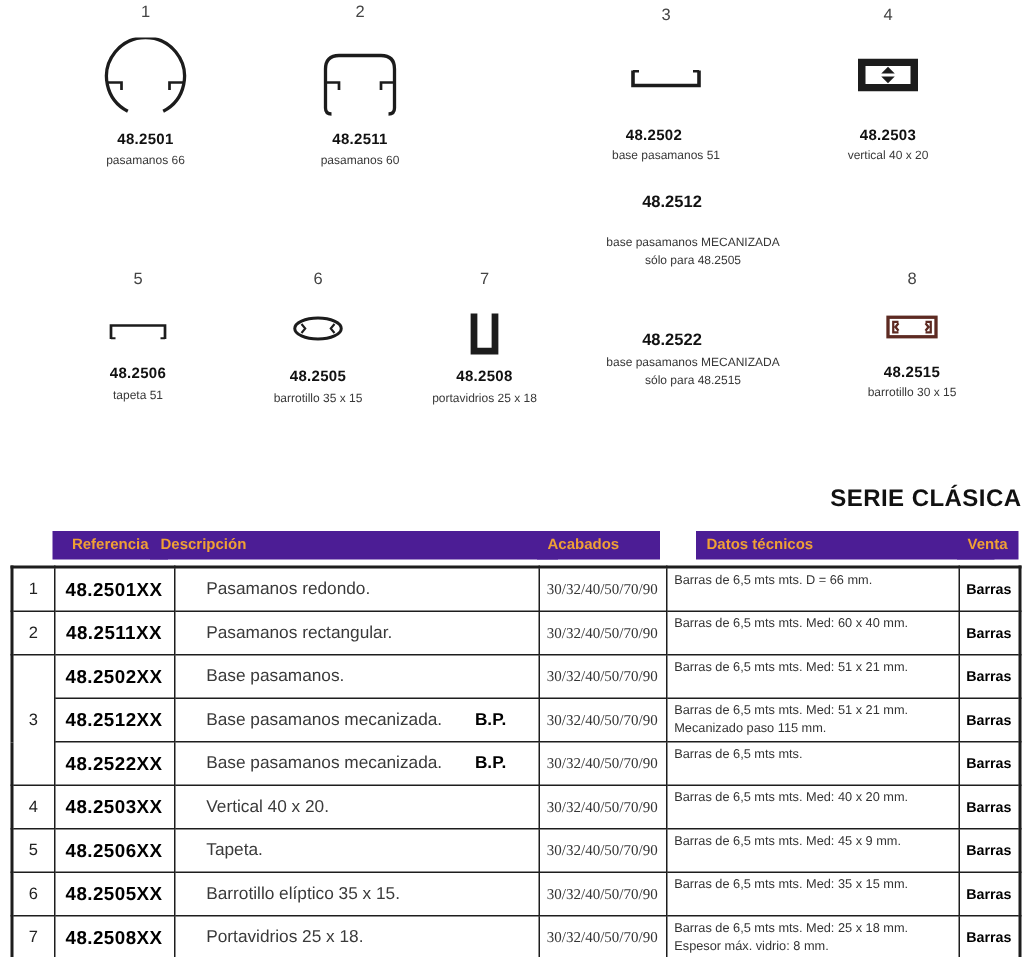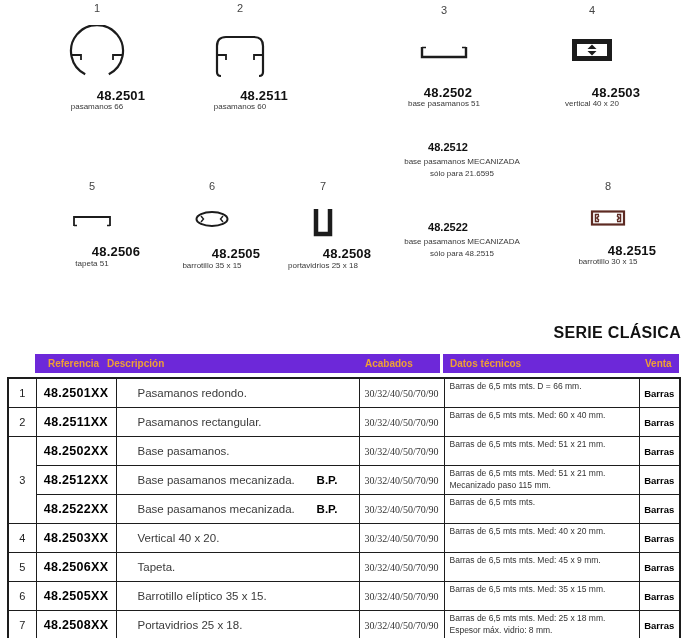--- a/index.html
+++ b/index.html
@@ -3,30 +3,30 @@
 <meta charset="utf-8">
 <style>
   html,body{margin:0;padding:0;background:#fff;}
   .page{
     position:relative;width:685px;height:638px;background:#ffffff;
     font-family:"Liberation Sans", sans-serif;overflow:hidden;
   }
   
   .diag-el{position:absolute;transform:translateX(-50%);text-align:center;white-space:nowrap;}
   .d-num{font-size:11px;color:#444;}
-  .d-code{font-size:13px;font-weight:bold;color:#111;letter-spacing:.2px;margin-left:24px;}
+  .d-code{font-size:10px;font-weight:bold;color:#111;letter-spacing:.2px;}
   .d-label{font-size:8px;color:#383838;}
   .note-code{font-size:11px;font-weight:bold;color:#111;}
   .note-line{font-size:8px;color:#383838;padding-left:28px;}
   .shape{display:block;}
   
   .section-title{position:absolute;right:4px;top:324px;font-size:16px;font-weight:bold;color:#111;letter-spacing:.3px;}
   
   .hcell{
-    position:absolute;top:354px;height:19px;background:#6d28d9;color:#efa035;
+    position:absolute;top:354px;height:19px;background:#4c1d95;color:#efa035;
     font-size:10px;font-weight:bold;line-height:19px;padding-left:7px;box-sizing:border-box;
   }
   .hcell.center{padding-left:0;text-align:center;}
   
   .ctable{
     position:absolute;left:7px;top:377px;width:672px;border-collapse:collapse;table-layout:fixed;
     border:2px solid #1d1d1d;
   }
   .ctable td{border:1.5px solid #1d1d1d;height:24px;overflow:hidden;}
   .c-num{text-align:center;font-size:11px;color:#222;}
@@ -71,30 +71,30 @@
   <div class="diag-el" style="left:592px;top:39px">
     <svg class="shape" width="40" height="22" viewBox="0 0 40 22">
       <rect x="2.5" y="2.5" width="35" height="17" fill="none" stroke="#1c1c1c" stroke-width="5"></rect>
       <polygon points="20,5.5 15.5,10 24.5,10" fill="#1c1c1c"></polygon>
       <polygon points="15.5,12 24.5,12 20,16.5" fill="#1c1c1c"></polygon>
     </svg>
   </div>
 
   <div class="diag-el d-code" style="left:97px;top:88px">48.2501</div>
   <div class="diag-el d-code" style="left:240px;top:88px">48.2511</div>
-  <div class="diag-el d-code" style="left:424px;top:85px">48.2502</div>
+  <div class="diag-el d-code" style="left:436px;top:85px">48.2502</div>
   <div class="diag-el d-code" style="left:592px;top:85px">48.2503</div>
   <div class="diag-el d-label" style="left:97px;top:102px">pasamanos 66</div>
   <div class="diag-el d-label" style="left:240px;top:102px">pasamanos 60</div>
   <div class="diag-el d-label" style="left:444px;top:99px">base pasamanos 51</div>
   <div class="diag-el d-label" style="left:592px;top:99px">vertical 40 x 20</div>
 
-  <div class="diag-el note-code" style="left:448px;top:141px">48.2512</div>
+  <div class="diag-el note-code" style="left:448px;top:129px">48.2512</div>
   <div class="diag-el note-line" style="left:448px;top:157px">base pasamanos MECANIZADA</div>
-  <div class="diag-el note-line" style="left:448px;top:169px">sólo para 21.6595</div>
+  <div class="diag-el note-line" style="left:448px;top:169px">sólo para 48.2505</div>
 
   <div class="diag-el d-num" style="left:92px;top:180px">5</div>
   <div class="diag-el d-num" style="left:212px;top:180px">6</div>
   <div class="diag-el d-num" style="left:323px;top:180px">7</div>
   <div class="diag-el d-num" style="left:608px;top:180px">8</div>
 
   <div class="diag-el" style="left:92px;top:212px">
     <svg class="shape" width="44" height="16" viewBox="0 0 44 16">
       <path d="M4 14 L4 5 L40 5 L40 14" fill="none" stroke="#1c1c1c" stroke-width="1.8"></path>
       <path d="M4 13.5 L7 13.5 M40 13.5 L37 13.5" fill="none" stroke="#1c1c1c" stroke-width="1.4"></path>
@@ -131,21 +131,21 @@
 
   <div class="diag-el note-code" style="left:448px;top:221px">48.2522</div>
   <div class="diag-el note-line" style="left:448px;top:237px">base pasamanos MECANIZADA</div>
   <div class="diag-el note-line" style="left:448px;top:249px">sólo para 48.2515</div>
 
   <div class="section-title">SERIE CLÁSICA</div>
 
   <div class="hcell center" style="left:35px;width:77px">Referencia</div>
   <div class="hcell" style="left:100px;width:272px">Descripción</div>
   <div class="hcell" style="left:358px;width:82px">Acabados</div>
-  <div class="hcell" style="left:443px;width:199px">Datos técnicos</div>
+  <div class="hcell" style="left:464px;width:199px">Datos técnicos</div>
   <div class="hcell" style="left:638px;width:41px">Venta</div>
 
   <table class="ctable">
     <colgroup>
       <col style="width:28px">
         <col style="width:80px">
         <col style="width:243px">
       <col style="width:85px">
         <col style="width:195px">
         <col style="width:41px">

